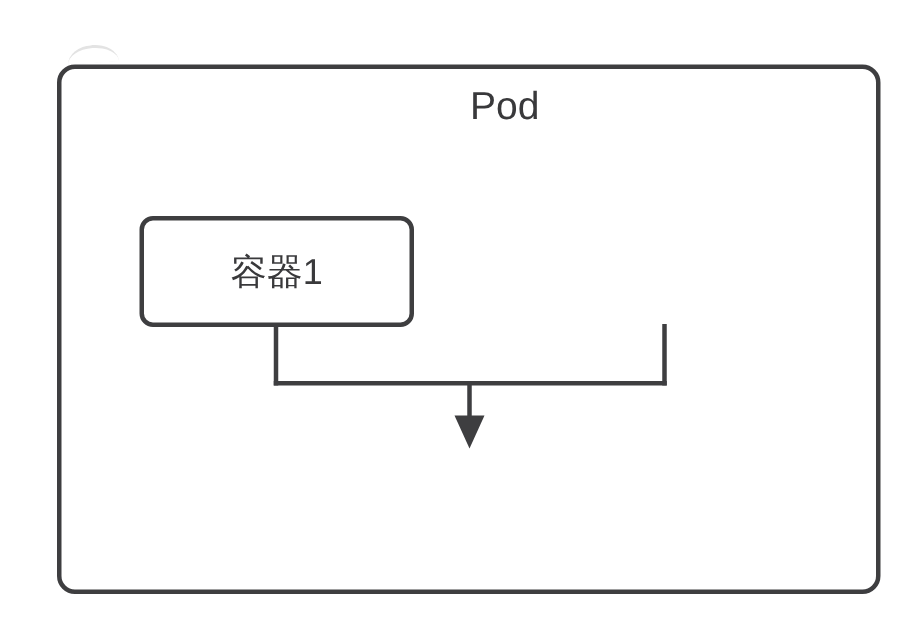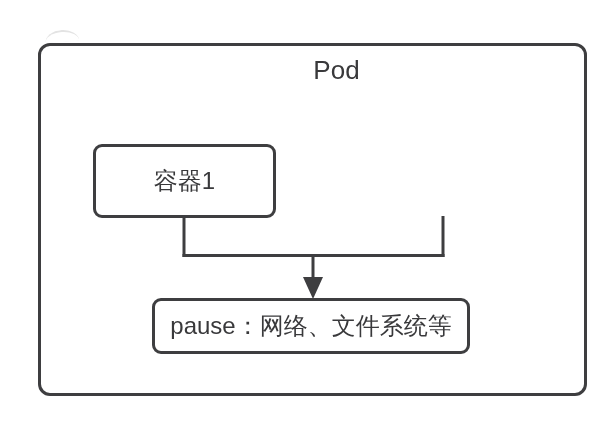--- a/index.html
+++ b/index.html
@@ -86,17 +86,14 @@
       <line x1="313" y1="255.5" x2="313" y2="281"></line>
     </g>
     <polygon points="303,277 323,277 313,299" fill="#3e3e40" stroke="none"></polygon>
   </svg>
 
   <div class="node container-1">
     <span>容器1</span>
   </div>
 
 
-  <div class="node pause-node">
-    <span>pause：网络、文件系统等</span>
-  </div>
 
 </div>
 
 </body></html>

